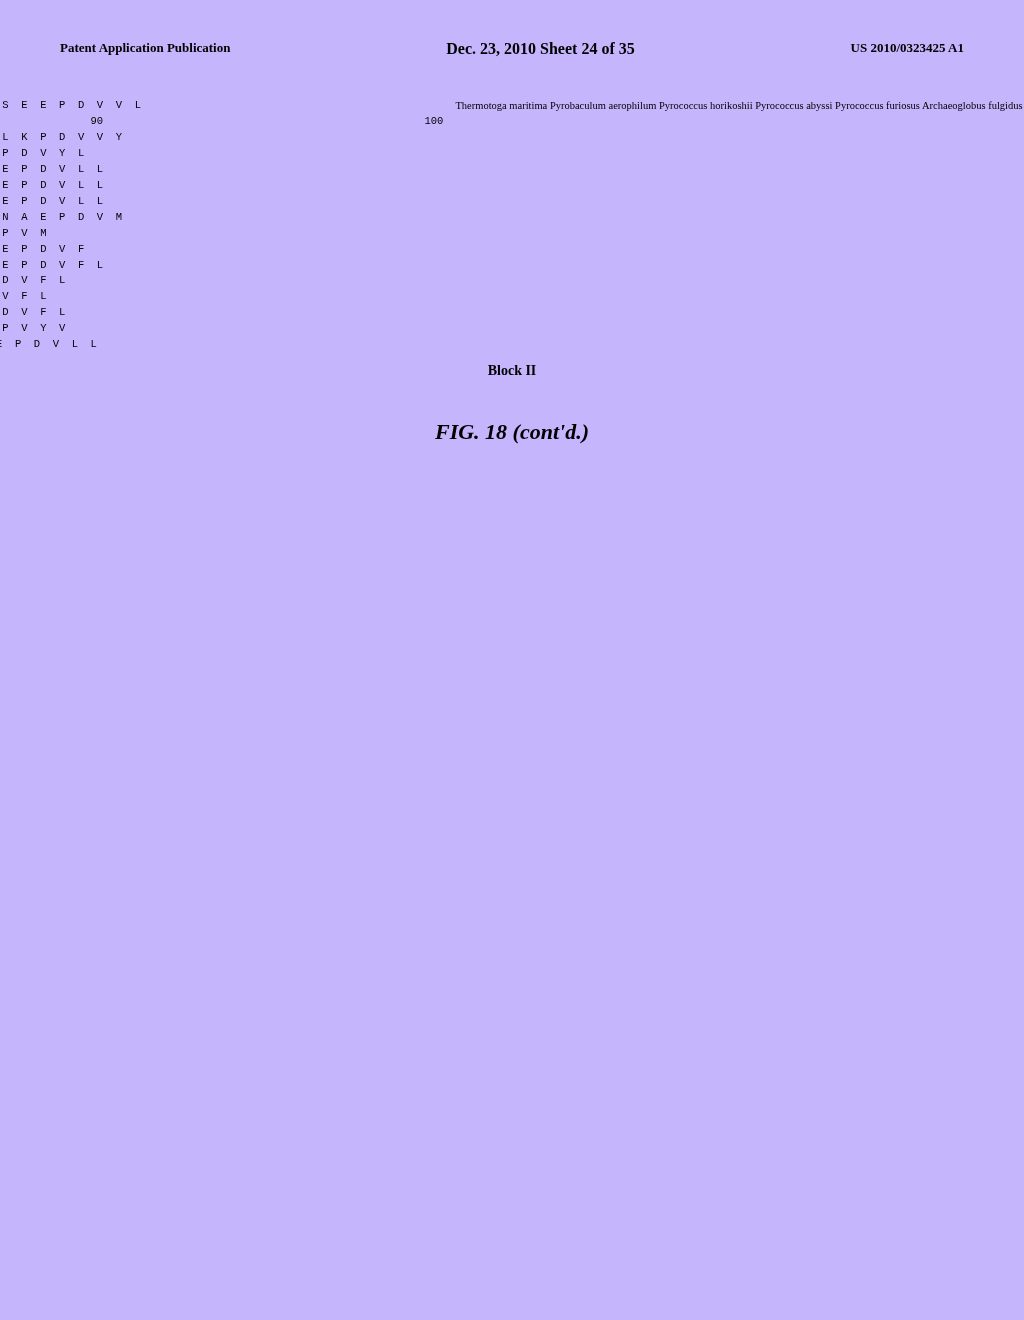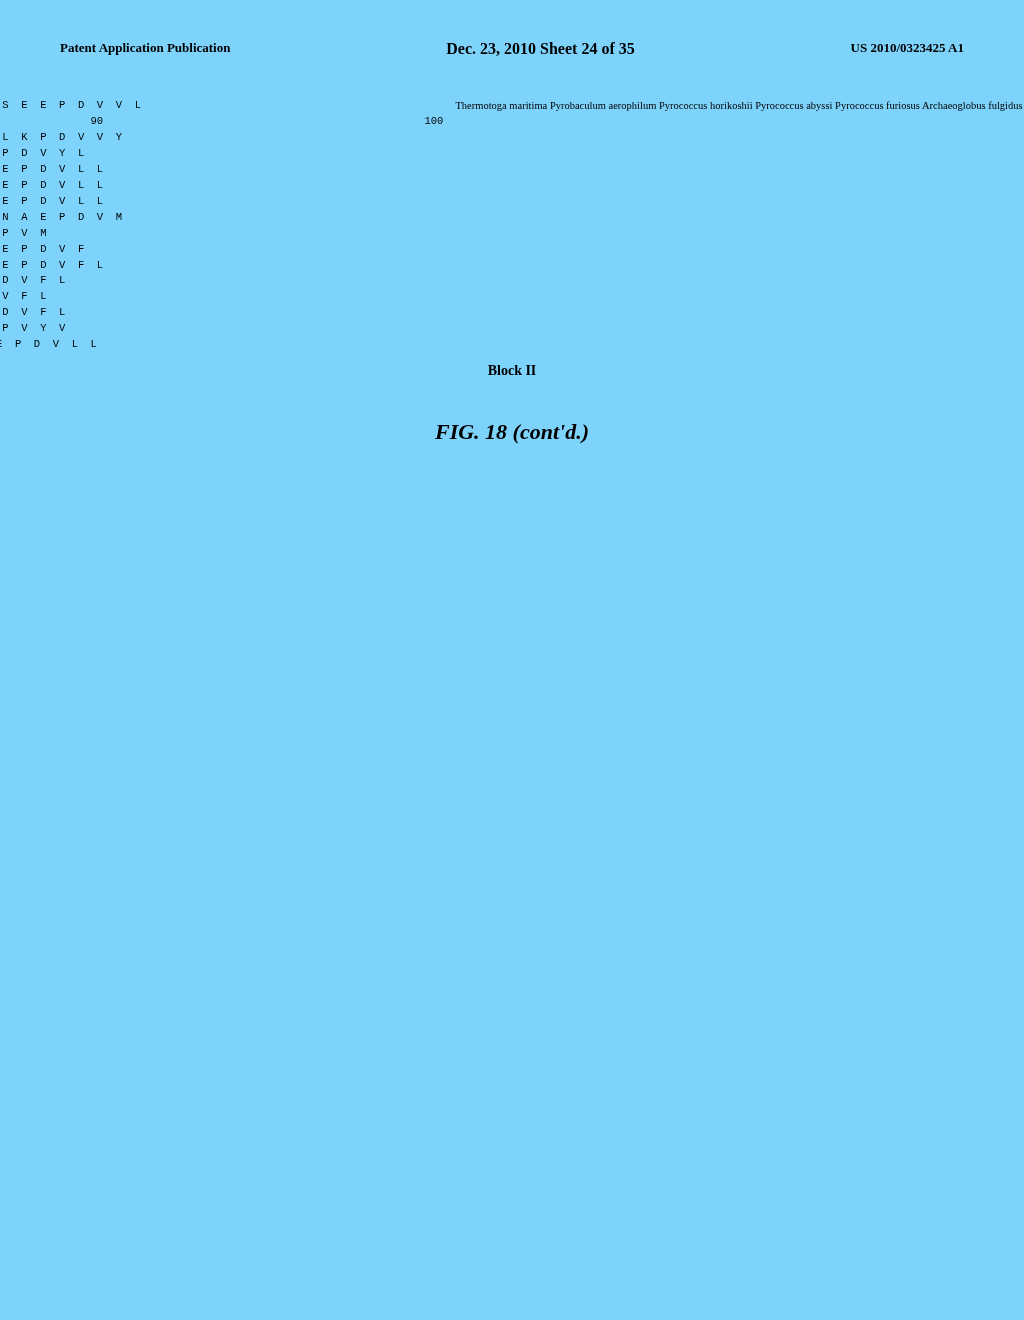--- a/index.html
+++ b/index.html
@@ -8,21 +8,21 @@
       font-family: 'Times New Roman', Times, serif;
       width: 1024px;
       min-height: 1320px;
       position: relative;
       overflow: hidden;
     }
 
     .page-container {
       width: 1024px;
       min-height: 1320px;
-      background: #7dd3fc;
+      background: #c4b5fd;
       position: relative;
       padding: 40px 60px 40px 60px;
     }
 
     .header {
       display: flex;
       justify-content: space-between;
       align-items: flex-start;
       margin-bottom: 30px;
     }

